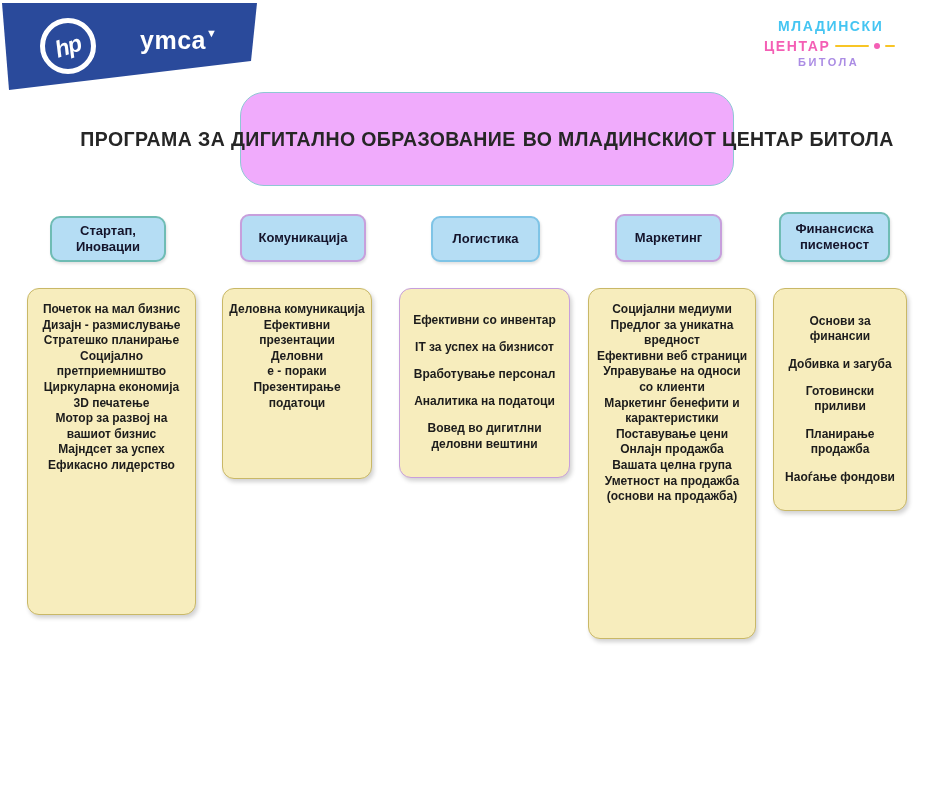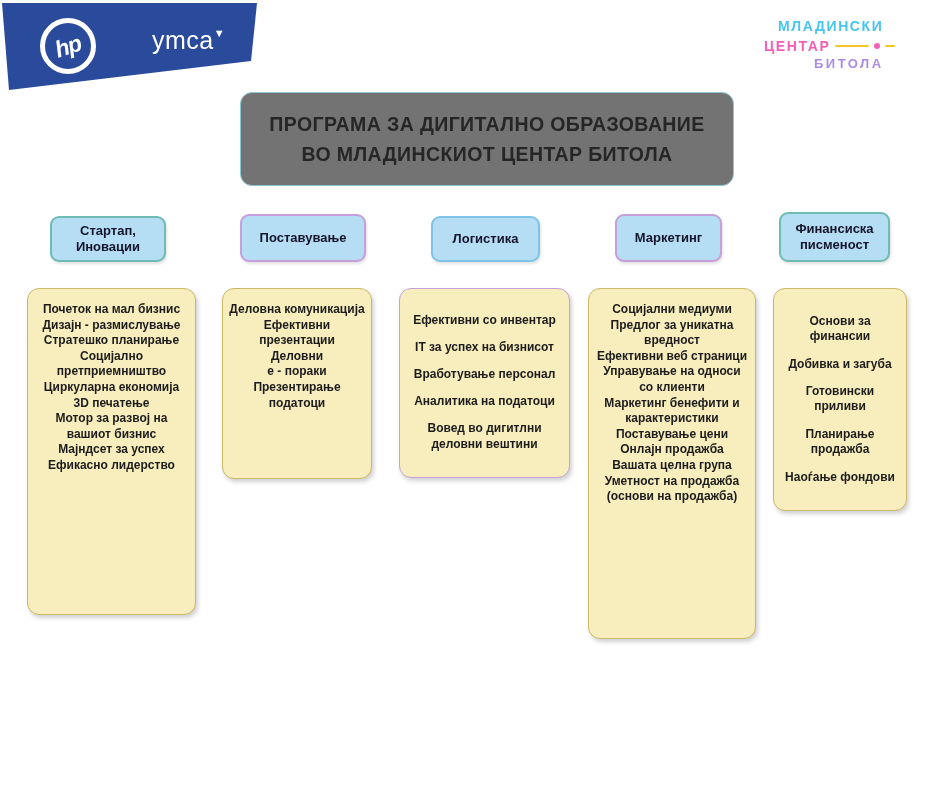--- a/index.html
+++ b/index.html
@@ -19,60 +19,60 @@
   .hp-logo{
     position:absolute;left:40px;top:18px;width:46px;height:46px;
     border:5px solid #fff;border-radius:50%;
     display:flex;align-items:center;justify-content:center;
   }
   .hp-logo span{
     color:#fff;font-style:italic;font-weight:bold;font-size:23px;
     transform:rotate(-18deg);letter-spacing:-1px;
   }
   .ymca{
-    position:absolute;left:152px;top:26px;color:#fff;font-weight:normal;
+    position:absolute;left:140px;top:26px;color:#fff;font-weight:bold;
     font-size:25px;letter-spacing:0.5px;
   }
   .ymca .tri{
     font-size:11px;position:relative;top:-12px;left:0px;font-style:normal;
   }
 
   
   .mk-logo{position:absolute;right:26px;top:18px;width:150px;}
   .mk-l1{color:var(--logo-cyan,#45c5f2);font-weight:800;font-size:14px;letter-spacing:1.6px;margin-left:14px;white-space:nowrap;}
   .mk-l2{display:flex;align-items:center;gap:5px;margin-top:4px;}
   .mk-l2 .word{color:var(--logo-pink,#f45fb5);font-weight:800;font-size:14px;letter-spacing:1.6px;}
   .mk-l2 .bar{height:2.5px;background:var(--logo-gold,#f8c525);border-radius:2px;}
   .mk-l2 .bar.long{width:34px;}
   .mk-l2 .bar.short{width:10px;}
   .mk-l2 .dot{width:6px;height:6px;border-radius:50%;background:var(--logo-pink,#f45fb5);}
-  .mk-l3{color:var(--logo-purple,#ab8ce4);font-weight:800;font-size:13px;letter-spacing:2.5px;margin-left:50px;margin-top:2px;}
+  .mk-l3{color:var(--logo-purple,#ab8ce4);font-weight:800;font-size:11px;letter-spacing:2.5px;margin-left:34px;margin-top:2px;}
 
   
   .title-box{
     position:absolute;left:240px;top:92px;width:492px;height:92px;
-    border:1.5px solid var(--title-border,#8ec8d4);border-radius:12px;background:#737373;
-    display:flex;flex-direction:column;align-items:center;justify-content:center;gap:7px;
+    border:1.5px solid var(--title-border,#8ec8d4);border-radius:24px;background:#f0abfc;
+    display:flex;align-items:center;justify-content:center;gap:7px;
   }
   .title-box div{
     font-size:19.5px;font-weight:600;color:#262626;letter-spacing:0.4px;white-space:nowrap;
   }
 
   
   .hdr{
     position:absolute;background:var(--header-fill,#b5ddf4);
     border-radius:9px;display:flex;align-items:center;justify-content:center;
     text-align:center;font-weight:bold;font-size:13px;color:#14142b;
     line-height:1.25;white-space:pre-line;
     box-shadow:1px 2px 3px rgba(0,0,0,0.12);
   }
   .hdr.teal{border:2px solid var(--accent-teal,#6fbcb4);}
   .hdr.purple{border:2px solid var(--accent-purple,#c79fdc);}
   .hdr.blue{border:2px solid var(--accent-blue,#7fc4e6);}
-  .h1{left:50px;top:216px;width:112px;height:42px;}
+  .h1{left:50px;top:216px;width:112px;height:42px;border-radius:10px;}
   .h2{left:240px;top:214px;width:122px;height:44px;}
   .h3{left:431px;top:216px;width:105px;height:42px;}
   .h4{left:615px;top:214px;width:103px;height:44px;}
   .h5{left:779px;top:212px;width:107px;height:46px;text-align:center;}
 
   
   .col{
     position:absolute;background:var(--note-fill,#f7edbd);
     border:1.5px solid var(--note-border,#c9b867);border-radius:12px;
     box-sizing:border-box;padding:13px 6px;
@@ -113,21 +113,21 @@
     <div class="mk-l3">БИТОЛА</div>
   </div>
 
   <div class="title-box">
     <div>ПРОГРАМА ЗА ДИГИТАЛНО ОБРАЗОВАНИЕ</div>
     <div>ВО МЛАДИНСКИОТ ЦЕНТАР БИТОЛА</div>
   </div>
 
   <div class="hdr teal h1">Стартап,
 Иновации</div>
-  <div class="hdr purple h2">Поставување</div>
+  <div class="hdr purple h2">Комуникација</div>
   <div class="hdr blue h3">Логистика</div>
   <div class="hdr purple h4">Маркетинг</div>
   <div class="hdr teal h5">Финансиска
 писменост</div>
 
   <div class="col c1">
       <div class="item">Почеток на мал бизнис</div>
       <div class="item">Дизајн - размислување</div>
       <div class="item">Стратешко планирање</div>
       <div class="item">Социјално претприемништво</div>

